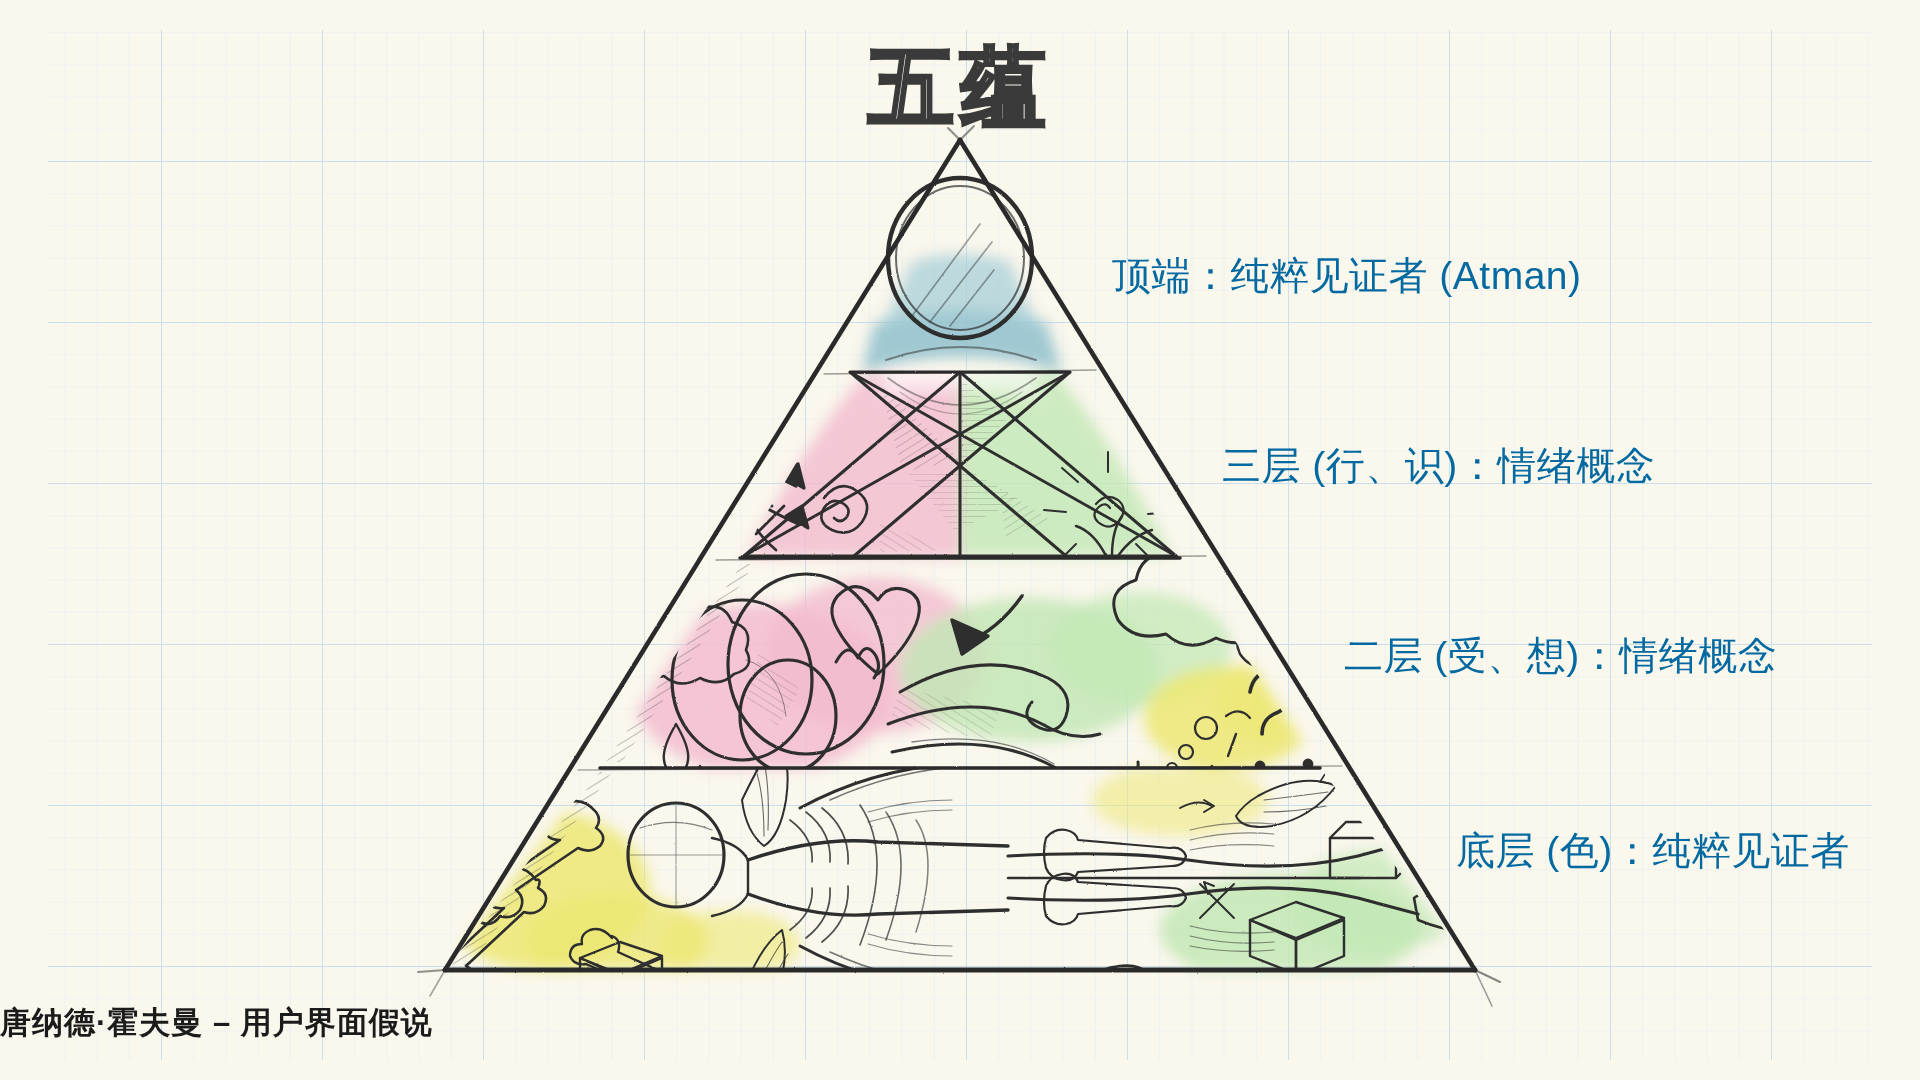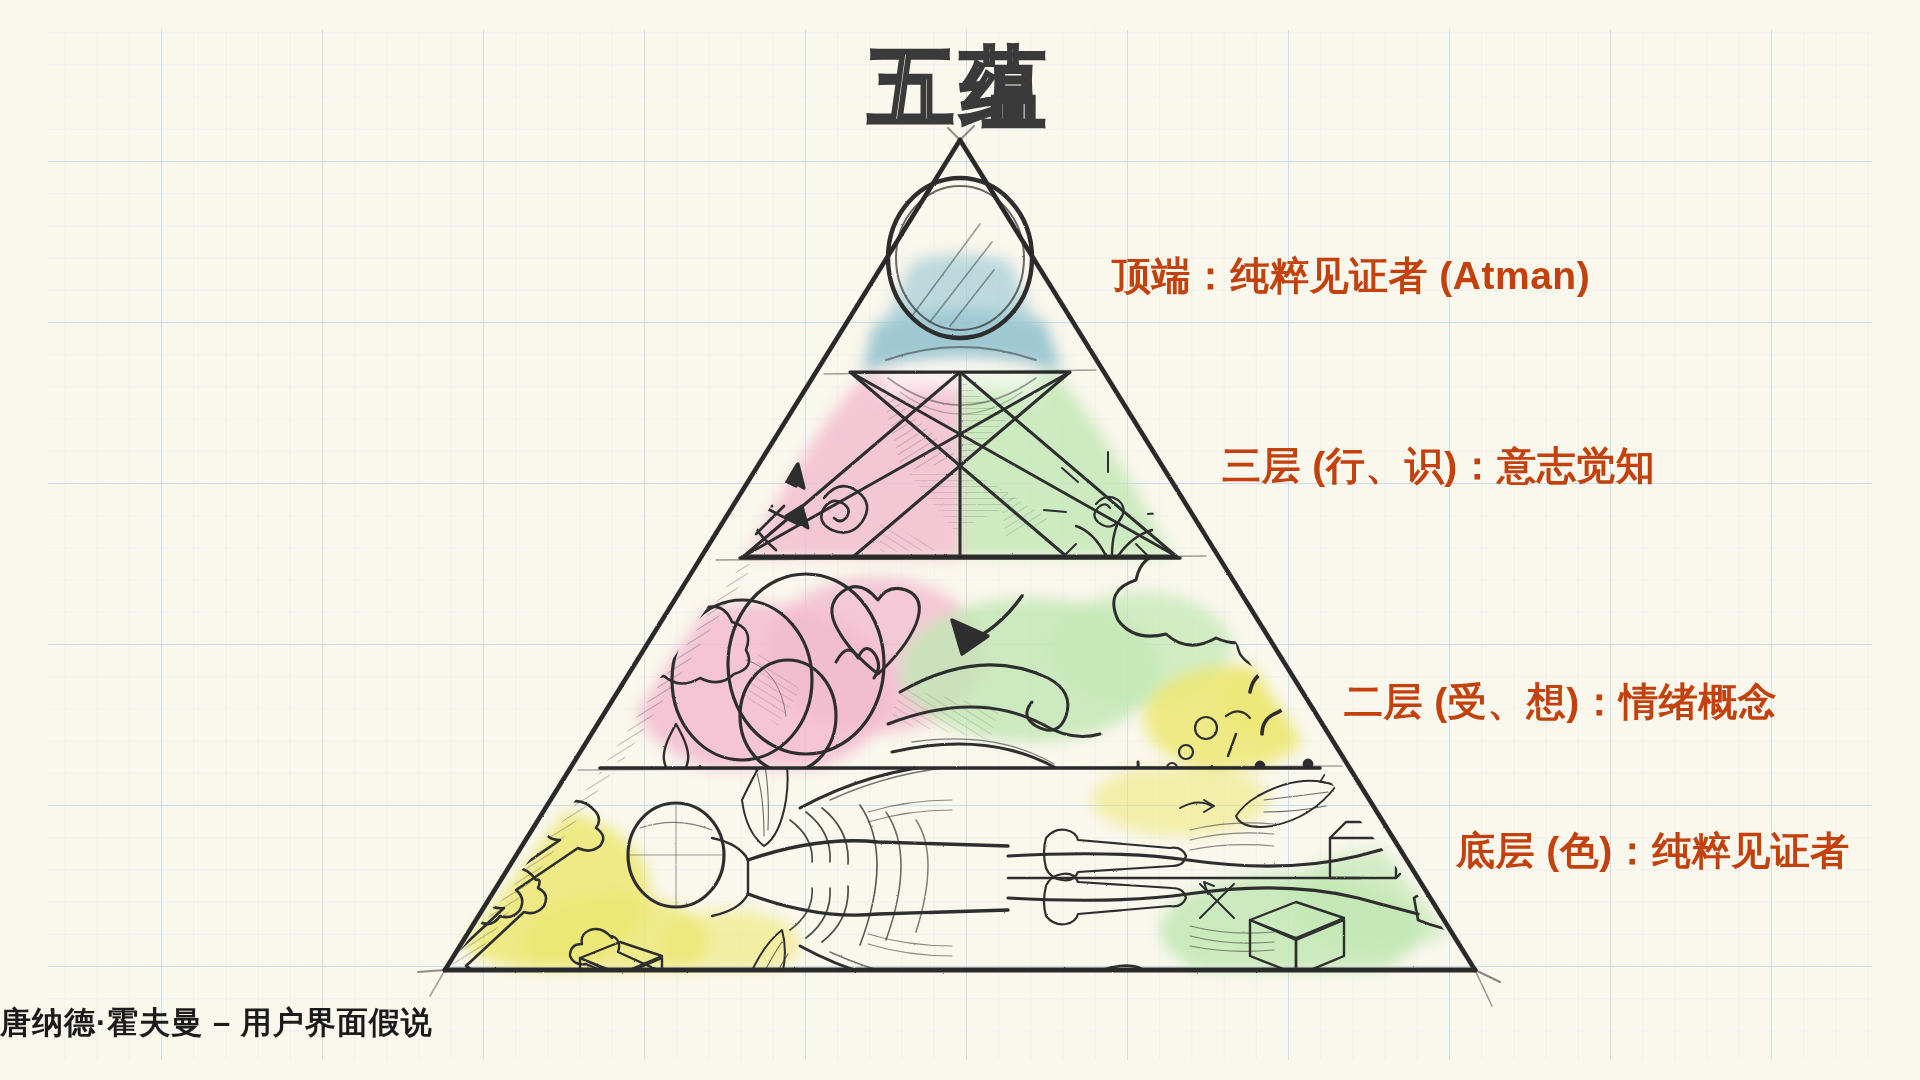--- a/index.html
+++ b/index.html
@@ -8,30 +8,30 @@
     width:1920px;height:1080px;overflow:hidden;
     background:#faf7ed;
     font-family:"Liberation Sans","DejaVu Sans",sans-serif;
     position:relative;
   }
   #stage{position:absolute;inset:0;width:1920px;height:863px;}
   svg#scene{position:absolute;left:0;top:0;width:1920px;height:1080px;display:block;}
 
   .label{
     position:absolute;
-    color:#c2410c;
+    color:#0369a1;
     font-size:39px;
-    font-weight:700;
+    font-weight:400;
     letter-spacing:.5px;
     white-space:nowrap;
     font-family:"Liberation Sans","DejaVu Sans",sans-serif;
   }
   #label-top   {left:1112px;top:249px;}
   #label-l3    {left:1222px;top:439px;}
-  #label-l2    {left:1344px;top:629px;margin-top:46px;}
+  #label-l2    {left:1344px;top:629px;}
   #label-l1    {left:1456px;top:824px;}
 
   #title{
     position:absolute;left:0;right:0;top:30px;
     text-align:center;
     font-size:86px;
     font-weight:700;
     letter-spacing:6px;
     color:transparent;
     -webkit-text-stroke:3px #3a3a3a;
@@ -459,18 +459,18 @@
       <path d="M600,768 L1320,768" stroke-width="3.6"></path>
       <path d="M578,770 L1342,766" stroke-width="1.4" opacity=".4"></path>
       <path d="M850,372 L1070,372" stroke-width="3.2"></path>
       <path d="M824,374 L1096,370" stroke-width="1.4" opacity=".45"></path>
     </g>
   </svg>
 
   <div id="title">五蕴</div>
 
   <div class="label" id="label-top">顶端：纯粹见证者 (Atman)</div>
-  <div class="label" id="label-l3">三层 (行、识)：意志觉知</div>
+  <div class="label" id="label-l3">三层 (行、识)：情绪概念</div>
   <div class="label" id="label-l2">二层 (受、想)：情绪概念</div>
   <div class="label" id="label-l1">底层 (色)：纯粹见证者</div>
 
   <div id="footer">唐纳德·霍夫曼 – 用户界面假说</div>
 </div>
 
 </body></html>

